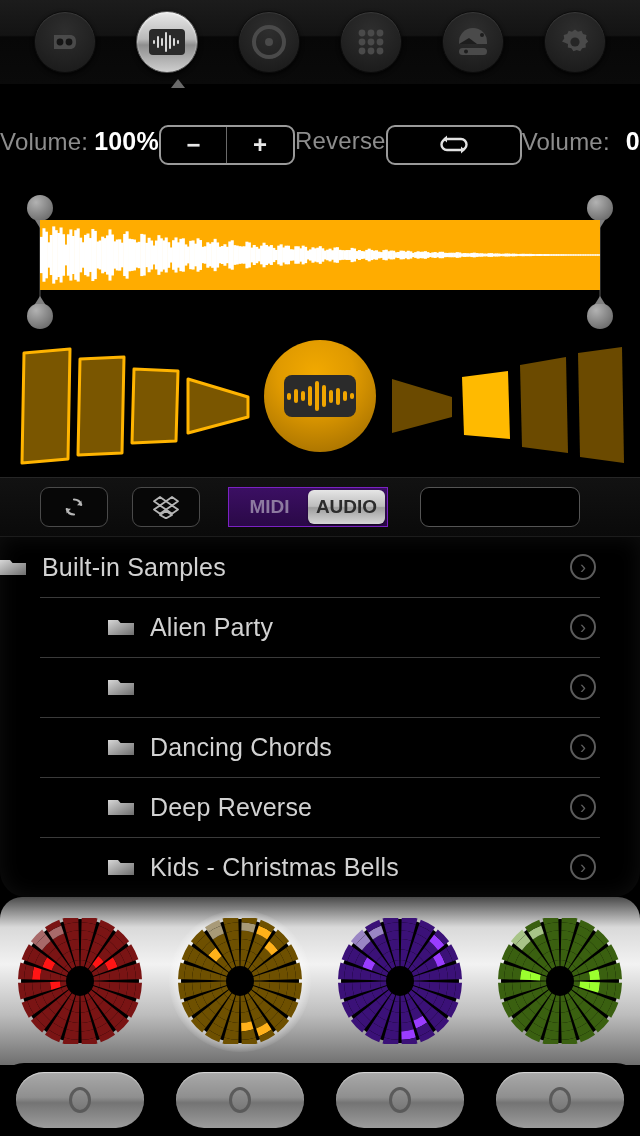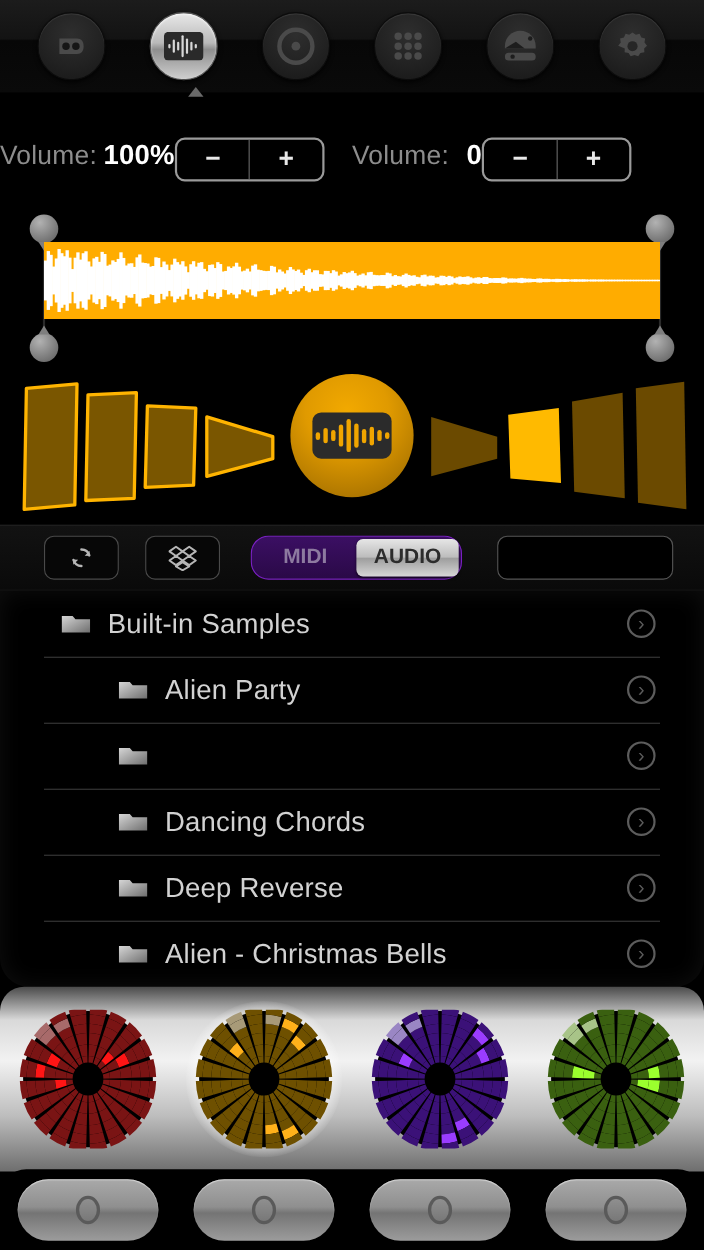--- a/index.html
+++ b/index.html
@@ -115,21 +115,21 @@
     display: flex; align-items: center;
   }
   .tb-btn {
     width: 68px; height: 40px; border: 1px solid #4a4a4a; border-radius: 9px;
     background: #070707; display: flex; align-items: center; justify-content: center;
   }
   .tb-btn:first-of-type { margin-left: 40px; }
   .tb-btn + .tb-btn { margin-left: 24px; }
   .seg {
     margin-left: 28px;
-    width: 192px; height: 40px; border-radius: 16px;
+    width: 160px; height: 40px; border-radius: 0;
     background: linear-gradient(#3b0f63, #2a0947);
     border: 1px solid #7b21c4;
     display: flex; align-items: center; padding: 2px;
   }
   .seg .opt {
     flex: 1; height: 100%; display: flex; align-items: center; justify-content: center;
     font-size: 19px; font-weight: bold; color: #8d7aa0; border-radius: 6px;
   }
   .seg .opt.on {
     background: linear-gradient(#e6e6e6 0%, #bdbdbd 48%, #9e9e9e 52%, #d6d6d6 100%);
@@ -161,21 +161,21 @@
     content: ""; position: absolute; top: 0; left: 40px; right: 40px;
     height: 1px; background: #3a3a3a;
   }
   .row .folder { width: 26px; height: 19px; position: relative; flex: 0 0 auto; }
   .row .rowlabel { font-size: 25px; color: #d2d2d2; margin-left: 16px; letter-spacing: .2px; }
   .row .chev {
     position: absolute; right: 44px; width: 26px; height: 26px; border-radius: 50%;
     border: 2px solid #5c5c5c; display: flex; align-items: center; justify-content: center;
     color: #5c5c5c; font-size: 18px; line-height: 1;
   }
-  .indent-0 { padding-left: 56px; }
+  .indent-0 { }
   .indent-1 { padding-left: 108px; }
 
   
   .padstrip {
     position: absolute; top: 897px; left: 0; width: 640px; height: 168px;
     background: linear-gradient(#4a4a4a 0%, #d9d9d9 18%, #f2f2f2 40%, #bdbdbd 70%, #6e6e6e 100%);
     border-top-left-radius: 22px; border-top-right-radius: 22px;
     display: flex; align-items: center; justify-content: space-around;
   }
   .padwrap { position: relative; width: 130px; height: 130px; display:flex; align-items:center; justify-content:center; }
@@ -284,20 +284,32 @@
       <div class="param-label volume">
         <span class="cap">Volume:</span>
           <span class="val">100%</span>
       </div>
       <div class="stepper">
         <div class="half">−</div>
         <div class="half">+</div>
       </div>
     </div>
 
+    <div class="param-col">
+      <div class="param-label">
+        <span class="reverse-label">Reverse</span>
+      </div>
+      <div class="reverse-btn">
+        <svg width="40" height="24" viewBox="0 0 40 24">
+          <path d="M11 6 H27 a5.5 5.5 0 0 1 0 11 H13 a5.5 5.5 0 0 1 0 -11" fill="none" stroke="#e2e2e2" stroke-width="2.4" stroke-linecap="round"></path>
+          <path d="M13 2.4 L9 6 L13 9.6 Z" fill="#e2e2e2"></path>
+          <path d="M27 13.4 L31 17 L27 20.6 Z" fill="#e2e2e2"></path>
+        </svg>
+      </div>
+    </div>
 
     <div class="param-col">
       <div class="param-label">
         <span class="cap">Volume:</span>
         <span class="val" style="margin-left:10px">0</span>
       </div>
       <div class="stepper">
         <div class="half">−</div>
         <div class="half">+</div>
       </div>
@@ -695,21 +707,21 @@
         <div class="row indent-1">
           <span class="folder"><svg width="26" height="19" viewBox="0 0 26 19">
               <defs>
                 <linearGradient id="fg5" x1="0" y1="0" x2="1" y2="1">
                   <stop offset="0" stop-color="#d6d6d6"></stop>
                   <stop offset="1" stop-color="#6e6e6e"></stop>
                 </linearGradient>
               </defs>
               <path d="M0 2h10l2.6 3H26v12H0z" fill="url(#fg5)"></path>
             </svg></span>
-          <span class="rowlabel">Alien - Christmas Bells</span>
+          <span class="rowlabel">Kids - Christmas Bells</span>
           <span class="chev">›</span>
         </div>
       </div>
   </div>
 
   <div class="padstrip">
     <div class="padwrap">
         <div class="pad"><svg viewBox="0 0 126 126" width="126" height="126">
             <ellipse cx="63" cy="63" rx="59" ry="62" fill="#000"></ellipse>
             <path d="M63.30795975624426 51.45452730420453 L63.55992682953501 42.008231462190054 A20 21 0 0 1 68.64539529266378 42.85396349232683 L66.10496741096507 51.91967992077975 A11 11.55 0 0 0 63.30795975624426 51.45452730420453 Z" fill="#7a1414"></path>

